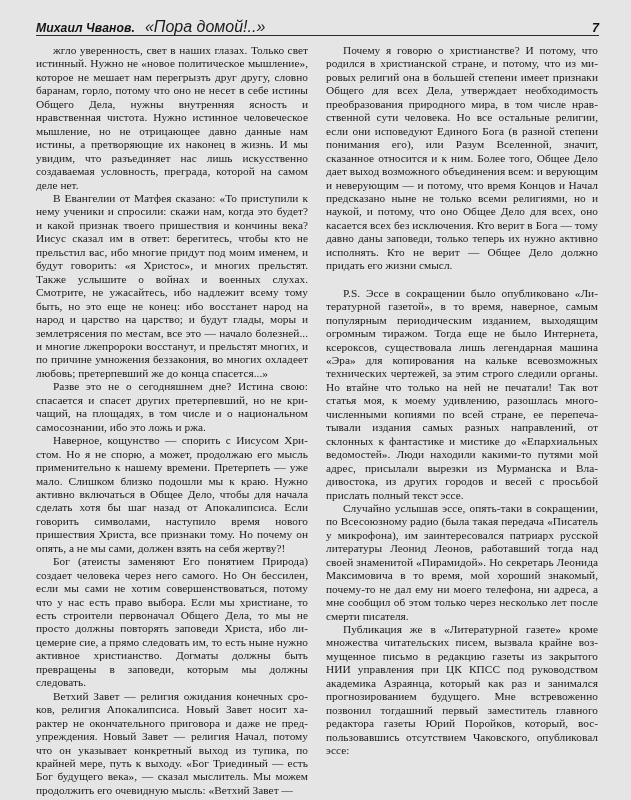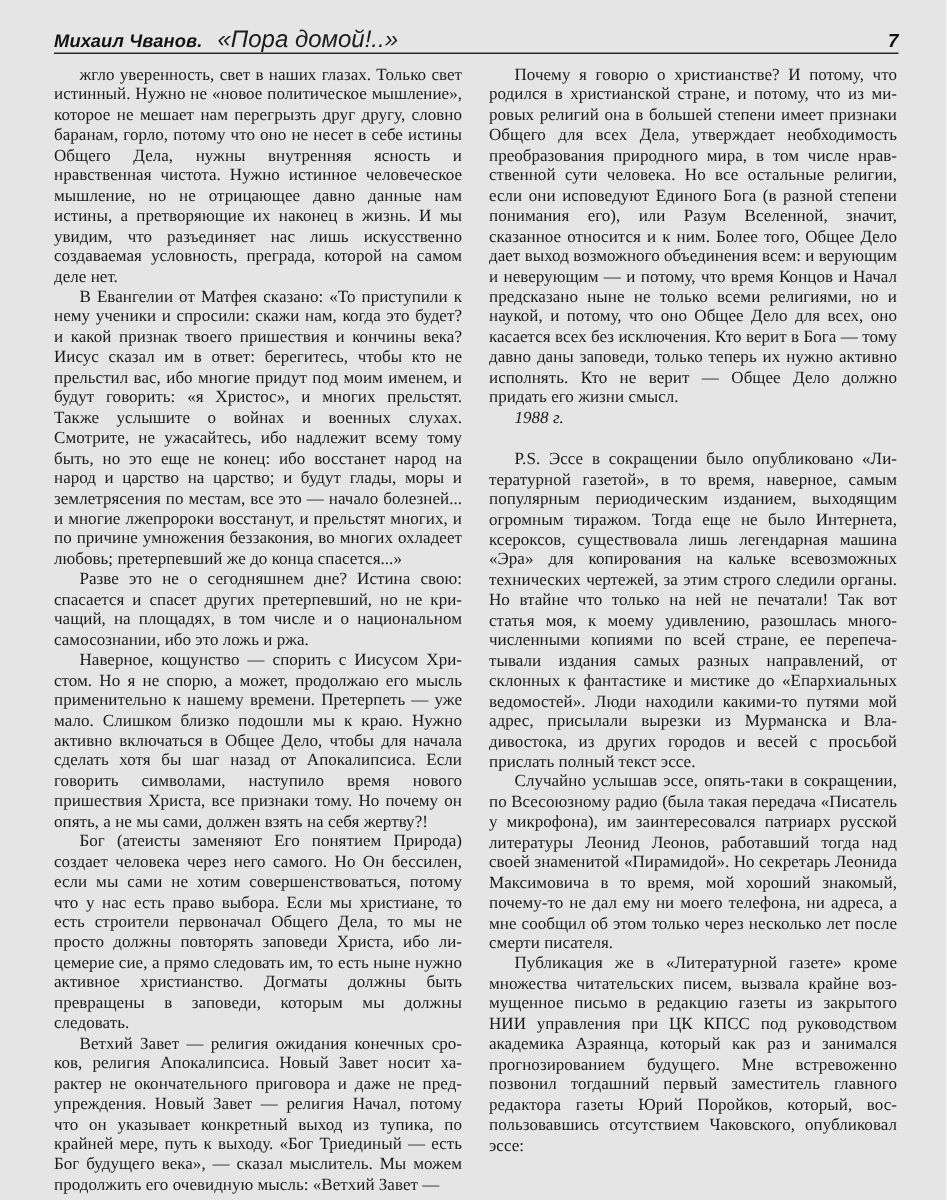--- a/index.html
+++ b/index.html
@@ -128,21 +128,20 @@
       <p>жгло уверенность, свет в наших глазах. Только свет истинный. Нужно не «новое политическое мышле­ние», которое не мешает нам перегрызть друг другу, словно баранам, горло, потому что оно не несет в се­бе истины Общего Дела, нужны внутренняя ясность и нравственная чистота. Нужно истинное человече­ское мышление, но не отрицающее давно данные нам истины, а претворяющие их наконец в жизнь. И мы увидим, что разъединяет нас лишь искусствен­но создаваемая условность, преграда, которой на са­мом деле нет.</p>
       <p>В Евангелии от Матфея сказано: «То приступили к нему ученики и спросили: скажи нам, когда это бу­дет? и какой признак твоего пришествия и кончины века? Иисус сказал им в ответ: берегитесь, чтобы кто не прельстил вас, ибо многие придут под моим име­нем, и будут говорить: «я Христос», и многих прель­стят. Также услышите о войнах и военных слухах. Смотрите, не ужасайтесь, ибо надлежит всему тому быть, но это еще не конец: ибо восстанет народ на народ и царство на царство; и будут глады, моры и землетрясения по местам, все это — начало болез­ней... и многие лжепророки восстанут, и прельстят многих, и по причине умножения беззакония, во многих охладеет любовь; претерпевший же до конца спасется...»</p>
       <p>Разве это не о сегодняшнем дне? Истина свою: спасается и спасет других претерпевший, но не кри­чащий, на площадях, в том числе и о национальном самосознании, ибо это ложь и ржа.</p>
       <p>Наверное, кощунство — спорить с Иисусом Хри­стом. Но я не спорю, а может, продолжаю его мысль применительно к нашему времени. Претерпеть — уже мало. Слишком близко подошли мы к краю. Нужно активно включаться в Общее Дело, чтобы для начала сделать хотя бы шаг назад от Апокалип­сиса. Если говорить символами, наступило время нового пришествия Христа, все признаки тому. Но почему он опять, а не мы сами, должен взять на себя жертву?!</p>
       <p>Бог (атеисты заменяют Его понятием Природа) создает человека через него самого. Но Он бессилен, если мы сами не хотим совершенствоваться, потому что у нас есть право выбора. Если мы христиане, то есть строители первоначал Общего Дела, то мы не просто должны повторять заповеди Христа, ибо ли­цемерие сие, а прямо следовать им, то есть ныне нужно активное христианство. Догматы должны быть превращены в заповеди, которым мы должны следовать.</p>
       <p>Ветхий Завет — религия ожидания конечных сро­ков, религия Апокалипсиса. Новый Завет носит ха­рактер не окончательного приговора и даже не пред­упреждения. Новый Завет — религия Начал, потому что он указывает конкретный выход из тупика, по крайней мере, путь к выходу. «Бог Триединый — есть Бог будущего века», — сказал мыслитель. Мы можем продолжить его очевидную мысль: «Ветхий Завет —</p>
     </div>
 
     <div class="col">
       <p>Почему я говорю о христианстве? И потому, что родился в христианской стране, и потому, что из ми­ровых религий она в большей степени имеет призна­ки Общего для всех Дела, утверждает необходимость преобразования природного мира, в том числе нрав­ственной сути человека. Но все остальные религии, если они исповедуют Единого Бога (в разной степе­ни понимания его), или Разум Вселенной, значит, сказанное относится и к ним. Более того, Общее Де­ло дает выход возможного объединения всем: и веру­ющим и неверующим — и потому, что время Концов и Начал предсказано ныне не только всеми религия­ми, но и наукой, и потому, что оно Общее Дело для всех, оно касается всех без исключения. Кто верит в Бога — тому давно даны заповеди, только теперь их нужно активно исполнять. Кто не верит — Общее Дело должно придать его жизни смысл.</p>
-      <p class="date-line">1988 г.</p>
       <div class="ps-gap"></div>
       <p class="ps-lead">P.S. Эссе в сокращении было опубликовано «Ли­тературной газетой», в то время, наверное, самым популярным периодическим изданием, выходящим огромным тиражом. Тогда еще не было Интернета, ксероксов, существовала лишь легендарная машина «Эра» для копирования на кальке всевозможных технических чертежей, за этим строго следили орга­ны. Но втайне что только на ней не печатали! Так вот статья моя, к моему удивлению, разошлась много­численными копиями по всей стране, ее перепеча­тывали издания самых разных направлений, от склонных к фантастике и мистике до «Епархиаль­ных ведомостей». Люди находили какими-то путями мой адрес, присылали вырезки из Мурманска и Вла­дивостока, из других городов и весей с просьбой прислать полный текст эссе.</p>
       <p>Случайно услышав эссе, опять-таки в сокраще­нии, по Всесоюзному радио (была такая передача «Писатель у микрофона), им заинтересовался па­триарх русской литературы Леонид Леонов, работав­ший тогда над своей знаменитой «Пирамидой». Но секретарь Леонида Максимовича в то время, мой хо­роший знакомый, почему-то не дал ему ни моего те­лефона, ни адреса, а мне сообщил об этом только че­рез несколько лет после смерти писателя.</p>
       <p>Публикация же в «Литературной газете» кроме множества читательских писем, вызвала крайне воз­мущенное письмо в редакцию газеты из закрытого НИИ управления при ЦК КПСС под руководством академика Азраянца, который как раз и занимался прогнозированием будущего. Мне встревоженно позвонил тогдашний первый заместитель главного редактора газеты Юрий Поройков, который, вос­пользовавшись отсутствием Чаковского, опублико­вал эссе:</p>
     </div>
 
   </div>
 
 </div>
 

